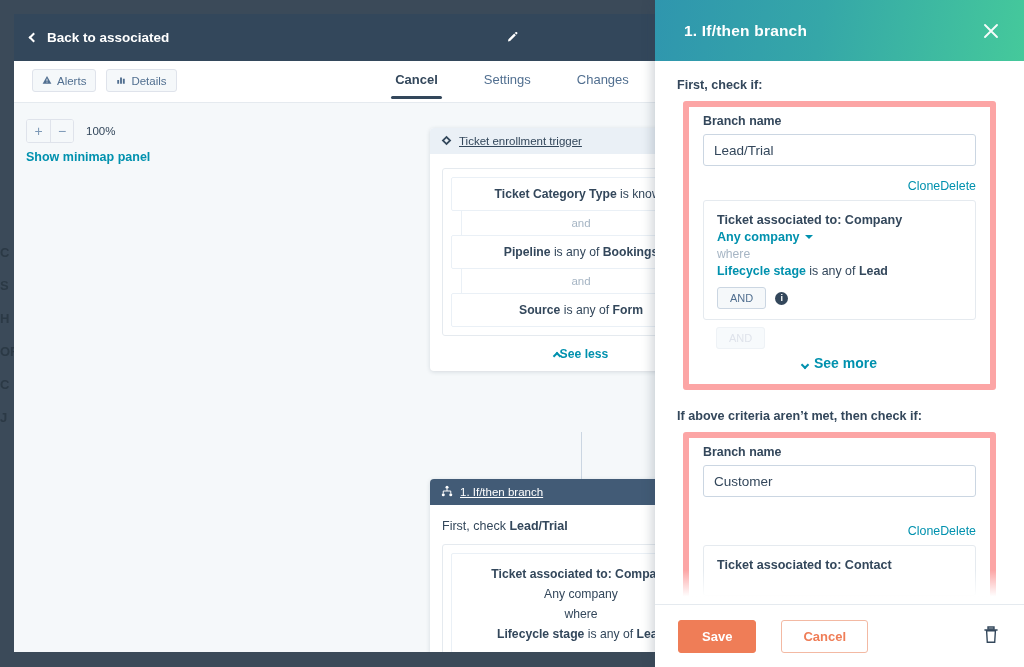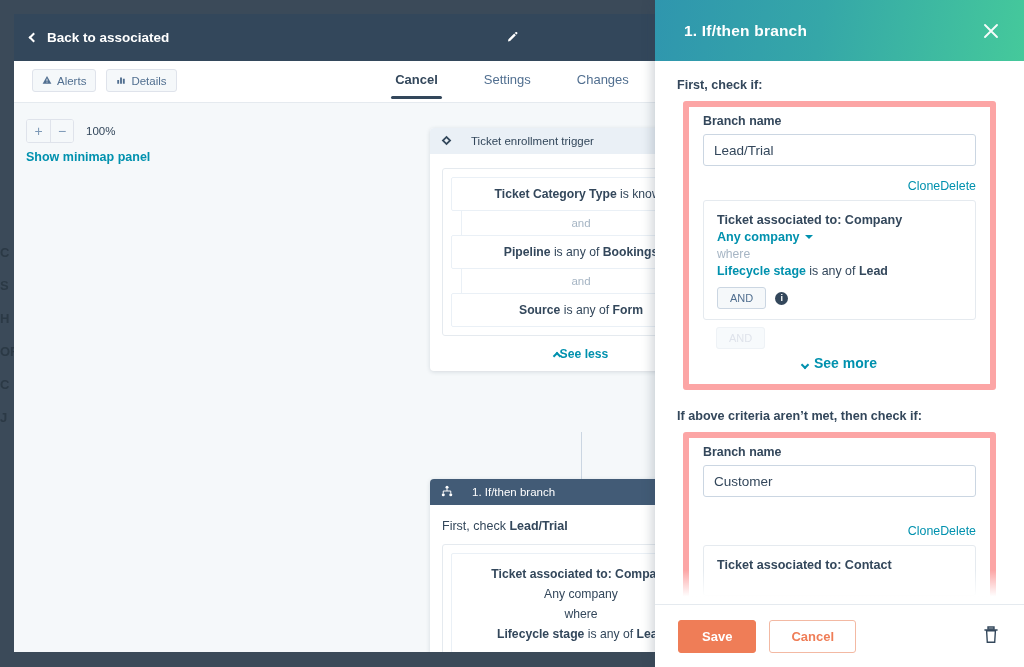--- a/index.html
+++ b/index.html
@@ -94,22 +94,22 @@
     font-size: 12.5px; font-weight: 700; color: #0091ae; cursor: pointer;
   }
 
   
   .node {
     position: absolute; background: #fff; border-radius: 4px;
     box-shadow: 0 1px 4px rgba(45,62,80,.16);
     overflow: hidden;
   }
   .node-hdr {
-    height: 26px; display: flex; align-items: center; gap: 19px;
-    padding: 0 11px; font-size: 11.5px;
+    height: 26px; display: flex; align-items: center; gap: 7px;
+    padding: 0 11px; font-size: 11.5px; text-decoration: underline;
   }
   .node-hdr.light { background: #eaf0f6; color: #33475b; }
   .node-hdr.dark  { background: #425b76; color: #ffffff; }
   .node-hdr .hdr-right { margin-left: auto; font-size: 11.5px; color: #b9d0e8; }
   .node-body { padding: 14px 12px 10px; }
 
   .crit-wrap { border: 1px solid #e5eaef; border-radius: 3px; padding: 8px; }
   .crit-line {
     border: 1px solid #eaf0f6; border-radius: 2px; background: #fff;
     padding: 9px 8px; text-align: center; font-size: 12.2px; color: #33475b;
@@ -203,21 +203,21 @@
   }
   .ghost-and { padding: 8px 0 0 13px; }
   .ghost-and .and-btn { color: #dfe3eb; border-color: #eef2f6; background: #f7fafc; }
   .see-more-row {
     text-align: center; padding: 9px 0 13px; font-size: 14px; font-weight: 700;
     color: #0091ae; display: flex; align-items: flex-end; justify-content: center; gap: 6px; cursor: pointer;
   }
 
   .panel-footer {
     flex: 0 0 63px; height: 63px; border-top: 1px solid #e5eaef; background: #fff;
-    display: flex; align-items: center; padding: 0 22px 0 23px; gap: 13px;
+    display: flex; align-items: center; padding: 0 22px 0 23px; gap: 25px;
   }
   .btn-save {
     background: #ef7d57; color: #fff; border: 1px solid #ef7d57; border-radius: 3px;
     font-size: 13px; font-weight: 700; padding: 8px 23px; cursor: pointer;
     font-family: "Liberation Sans", sans-serif;
   }
   .btn-cancel {
     background: #fff; color: #ef7d57; border: 1px solid #f3b9a3; border-radius: 3px;
     font-size: 13px; font-weight: 700; padding: 8px 21px; cursor: pointer;
     font-family: "Liberation Sans", sans-serif;

